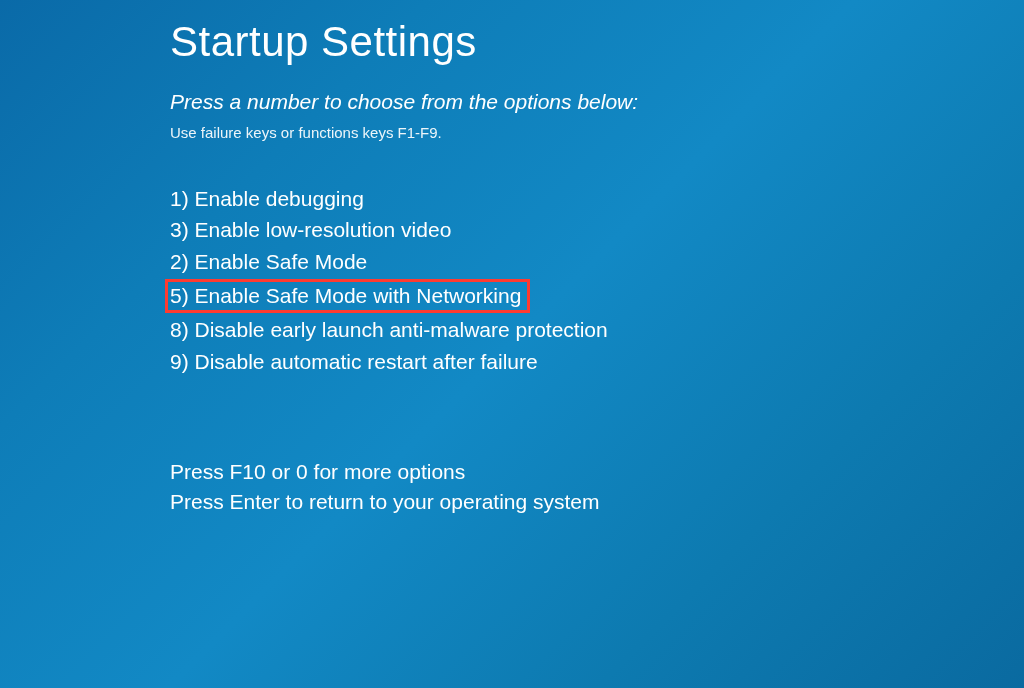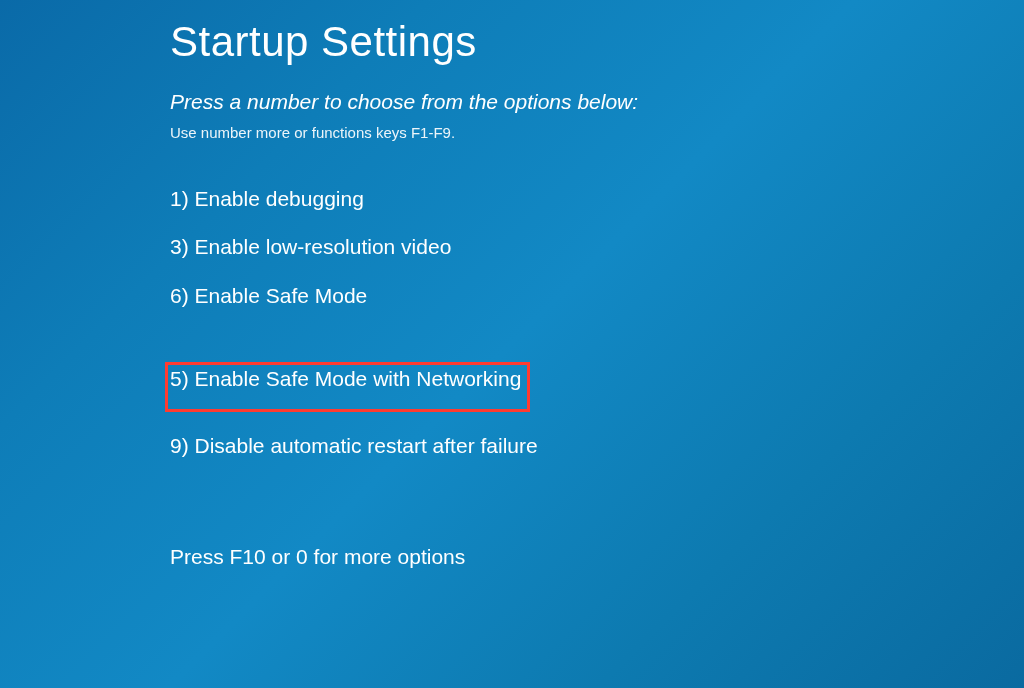--- a/index.html
+++ b/index.html
@@ -31,57 +31,58 @@
     }
     .sub-instruction {
       font-size: 15px;
       font-weight: 300;
       margin-bottom: 44px;
       color: rgba(255,255,255,0.92);
     }
     .options {
       display: flex;
       flex-direction: column;
-      gap: 20px;
+      gap: 3px;
       margin-bottom: 82px;
     }
     .option {
       font-size: 21px;
       font-weight: 300;
       line-height: 1.35;
       display: inline-block;
       width: fit-content;
     }
     .option.highlighted {
       border: 3px solid #ff3b30;
-      padding: 0 6px 16px 2px;
+      padding: 0 6px 0 2px;
       margin-left: -5px;
-      margin-top: 32px;
     }
     .footer {
       display: flex;
       flex-direction: column;
       gap: 2px;
     }
     .footer-line {
       font-size: 21px;
       font-weight: 300;
       line-height: 1.35;
     }
   </style>
 </head>
 <body>
 
 <h1 class="title">Startup Settings</h1>
 <p class="instruction">Press a number to choose from the options below:</p>
-<p class="sub-instruction">Use number more or functions keys F1-F9.</p>
+<p class="sub-instruction">Use failure keys or functions keys F1-F9.</p>
 
 <div class="options">
   <div class="option">1) Enable debugging</div>
   <div class="option">3) Enable low-resolution video</div>
-  <div class="option">6) Enable Safe Mode</div>
+  <div class="option">2) Enable Safe Mode</div>
   <div class="option highlighted">5) Enable Safe Mode with Networking</div>
+  <div class="option">8) Disable early launch anti-malware protection</div>
   <div class="option">9) Disable automatic restart after failure</div>
 </div>
 
 <div class="footer">
   <div class="footer-line">Press F10 or 0 for more options</div>
+  <div class="footer-line">Press Enter to return to your operating system</div>
 </div>
 
 </body></html>

